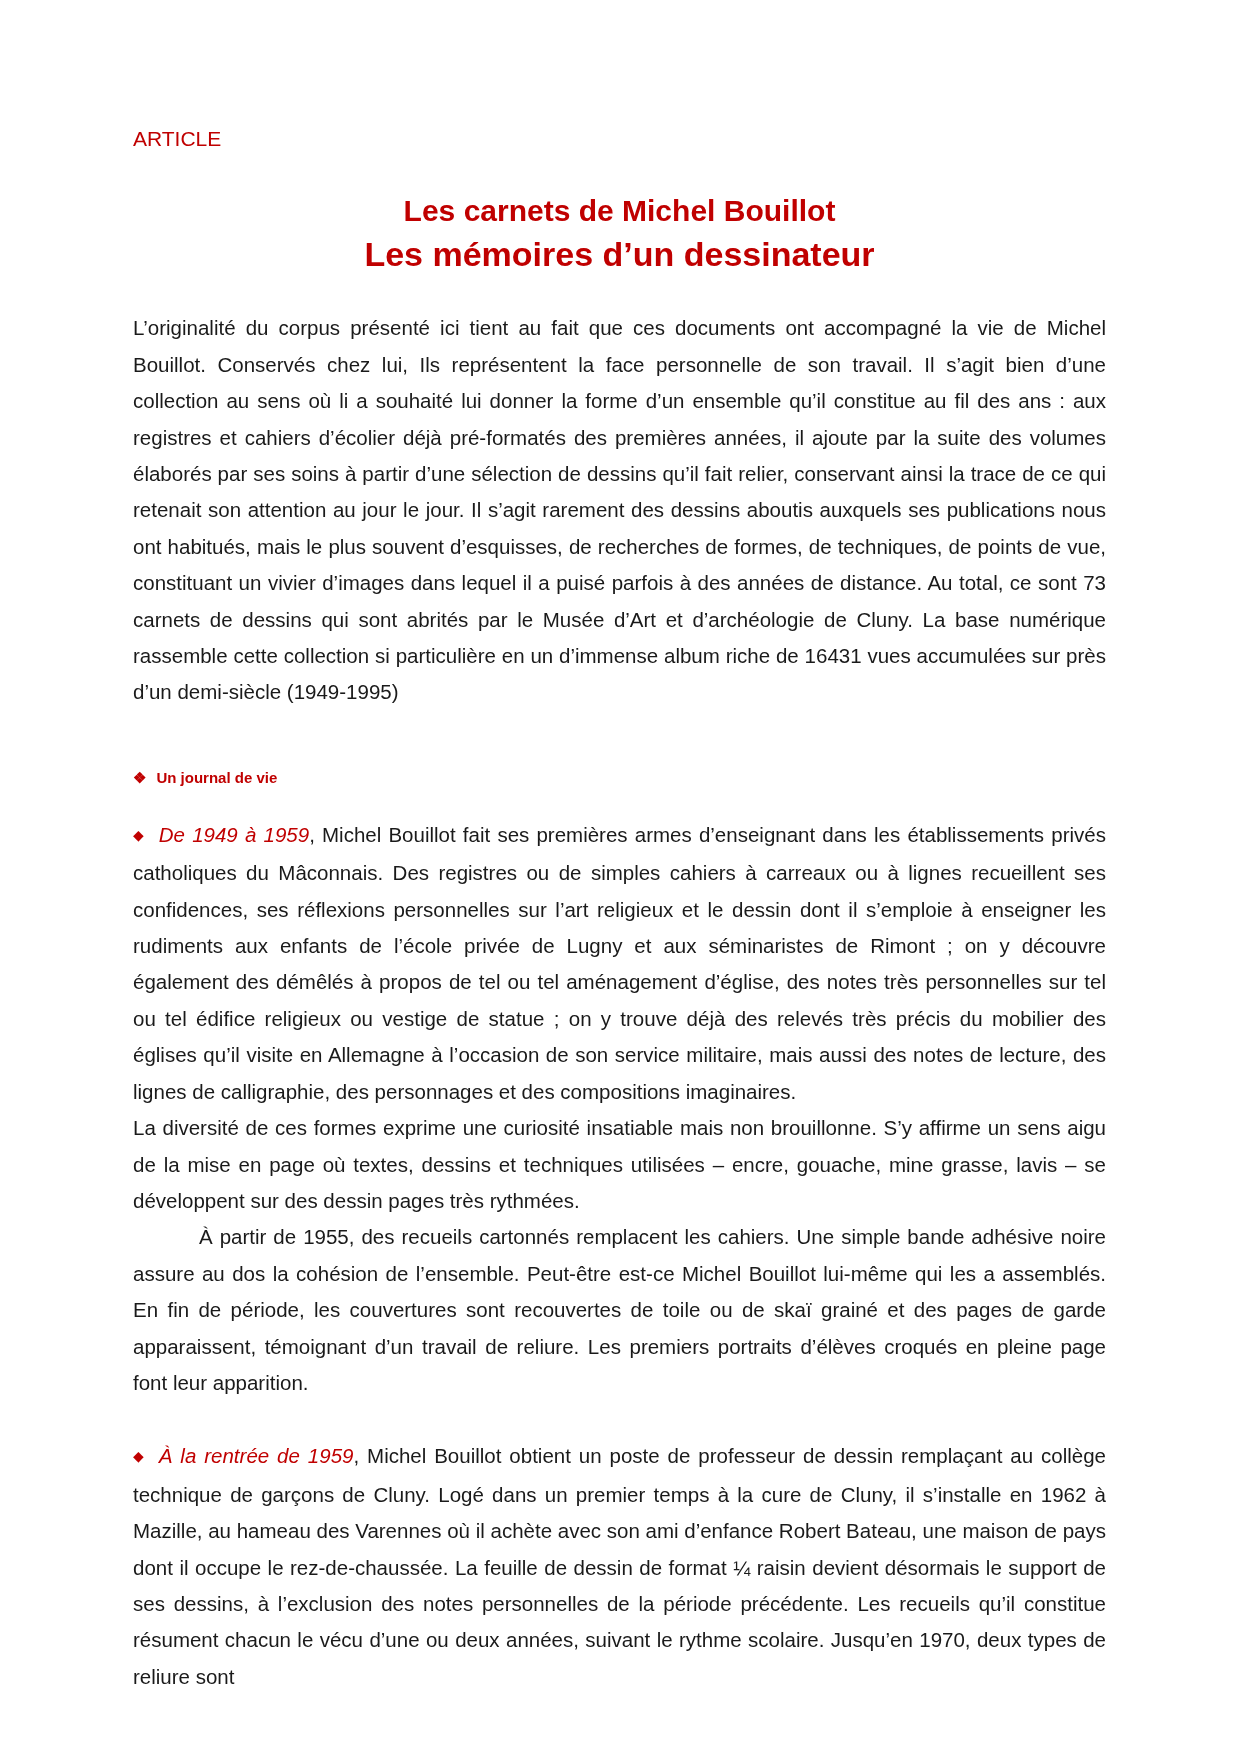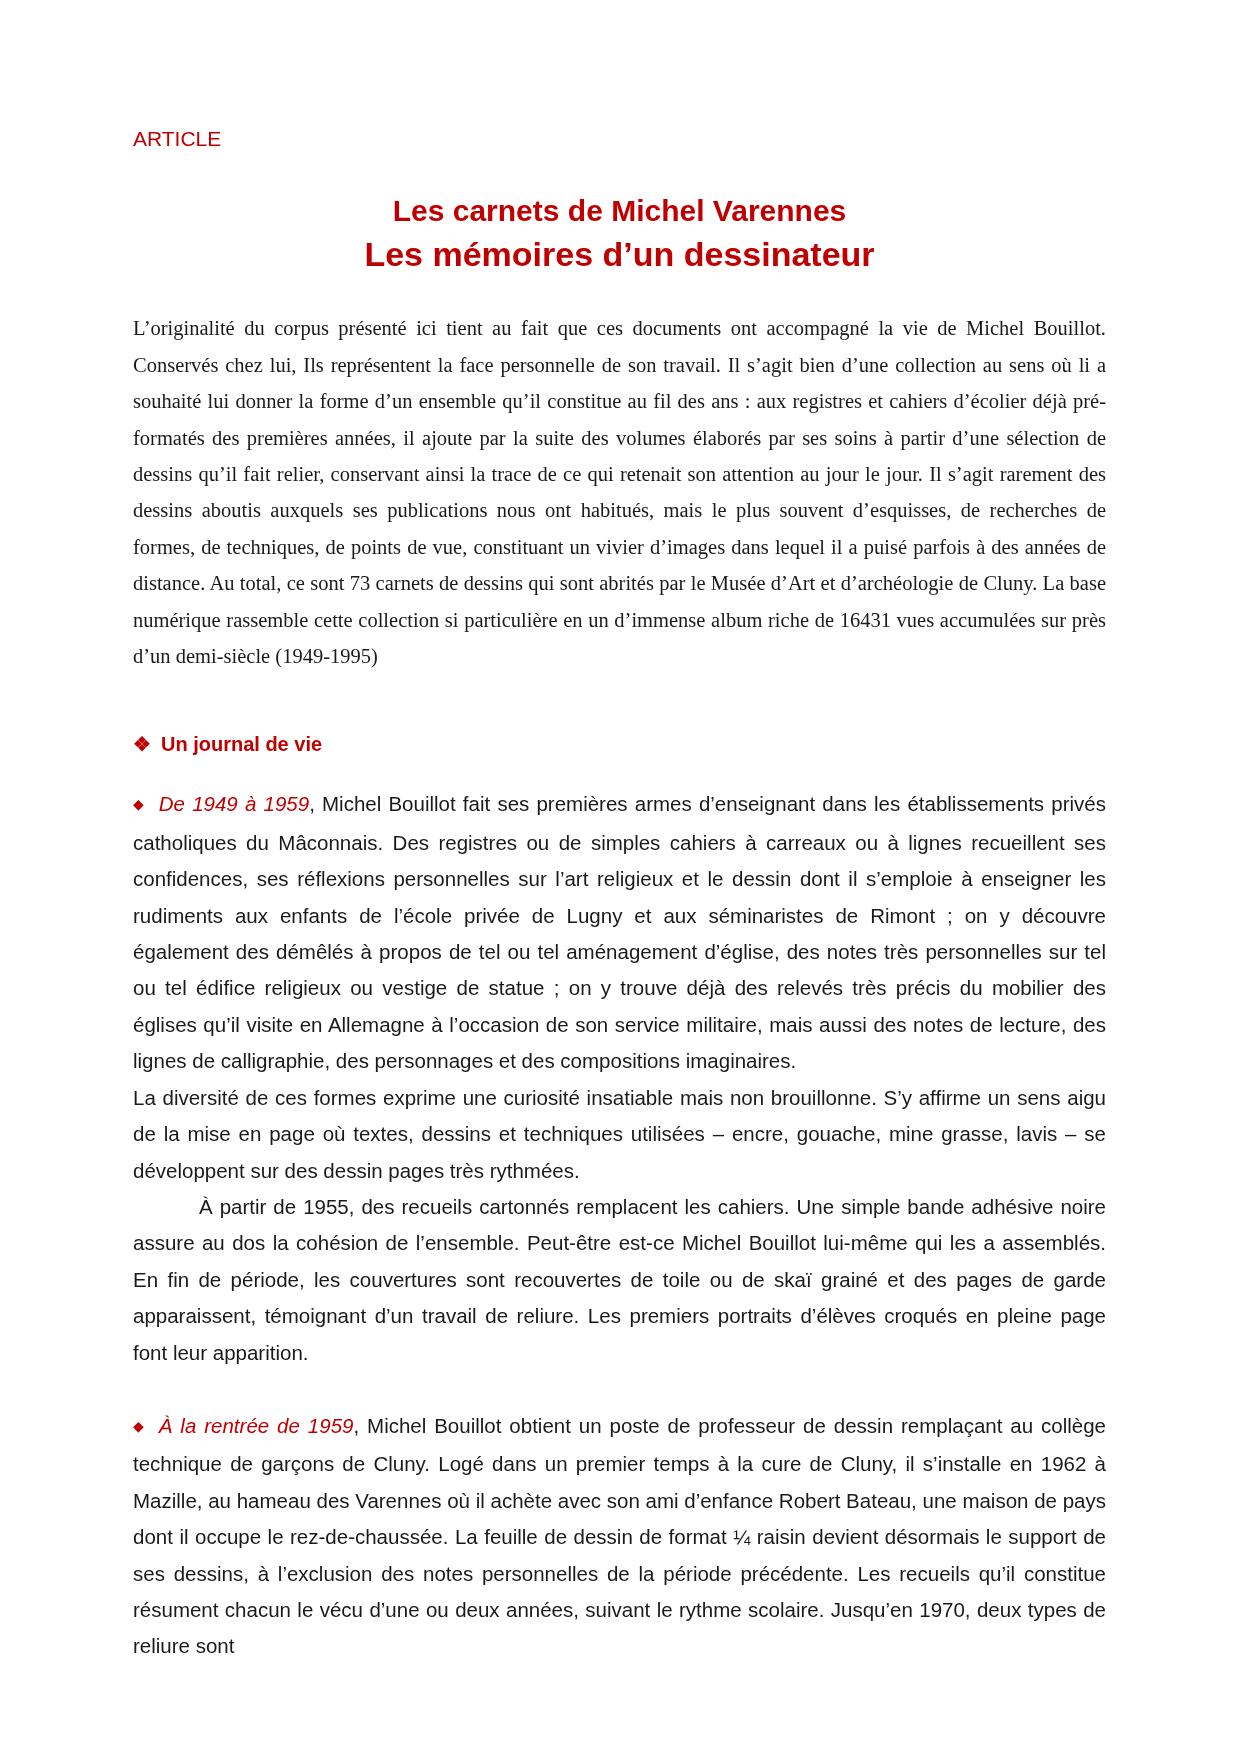--- a/index.html
+++ b/index.html
@@ -45,26 +45,25 @@
     margin:2px 0 0 0;
   }
   .body-text{
     font-size:20.5px;
     line-height:36.4px;
     text-align:justify;
     margin:0;
   }
   .intro{
     margin-top:34px;
-    font-family:Liberation Serif, serif;
   }
   .section-heading{
     color:var(--red);
     font-weight:bold;
-    font-size:20px;
+    font-size:15px;
     margin-top:58px;
     line-height:1.2;
   }
   .section-heading .marker{
     margin-right:10px;
   }
   .bullet-para{margin:0;}
   .bullet-first{margin-top:30px;}
   .bullet-second{margin-top:37px;}
   .bullet-marker{
@@ -78,21 +77,21 @@
   .p-indent{text-indent:66px;}
 </style>
 </head>
 <body>
 
 <div class="page">
 
   <div class="kicker">ARTICLE</div>
 
   <div class="title-block">
-    <h1 class="doc-title">Les carnets de Michel Varennes</h1>
+    <h1 class="doc-title">Les carnets de Michel Bouillot</h1>
     <h2 class="doc-subtitle">Les mémoires d’un dessinateur</h2>
   </div>
 
   <p class="body-text intro">L’originalité du corpus présenté ici tient au fait que ces documents ont accompagné la vie de Michel Bouillot.  Conservés chez lui, Ils représentent la face personnelle de son travail. Il s’agit bien d’une collection au sens où li a souhaité lui donner la forme d’un ensemble qu’il constitue au fil des ans : aux registres et cahiers d’écolier déjà pré-formatés des premières années, il ajoute par la suite des volumes élaborés par ses soins à partir d’une sélection de dessins qu’il fait relier, conservant ainsi la trace de ce qui retenait son attention au jour le jour. Il s’agit rarement des dessins aboutis auxquels ses publications nous ont habitués, mais le plus souvent d’esquisses, de recherches de formes, de techniques, de points de vue, constituant un vivier d’images dans lequel il a puisé parfois à des années de distance. Au total, ce sont 73 carnets de dessins qui sont abrités par le Musée d’Art et d’archéologie de Cluny. La base numérique rassemble cette collection si particulière en un d’immense album riche de 16431 vues accumulées sur près d’un demi-siècle (1949-1995)</p>
 
   <div class="section-heading">
     <span class="marker">❖</span><span>Un journal de vie</span>
   </div>
 
   <p class="body-text bullet-para bullet-first">

